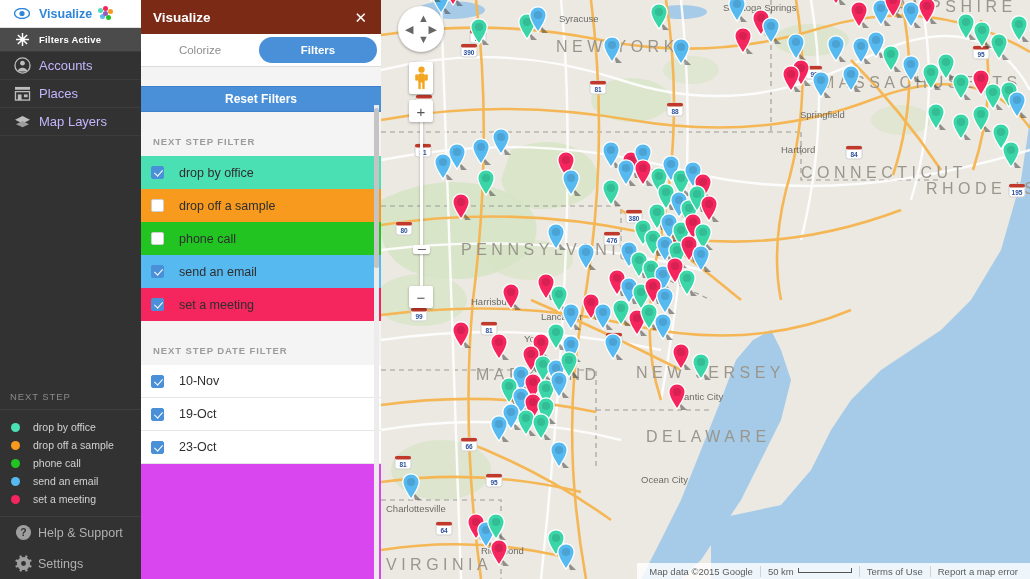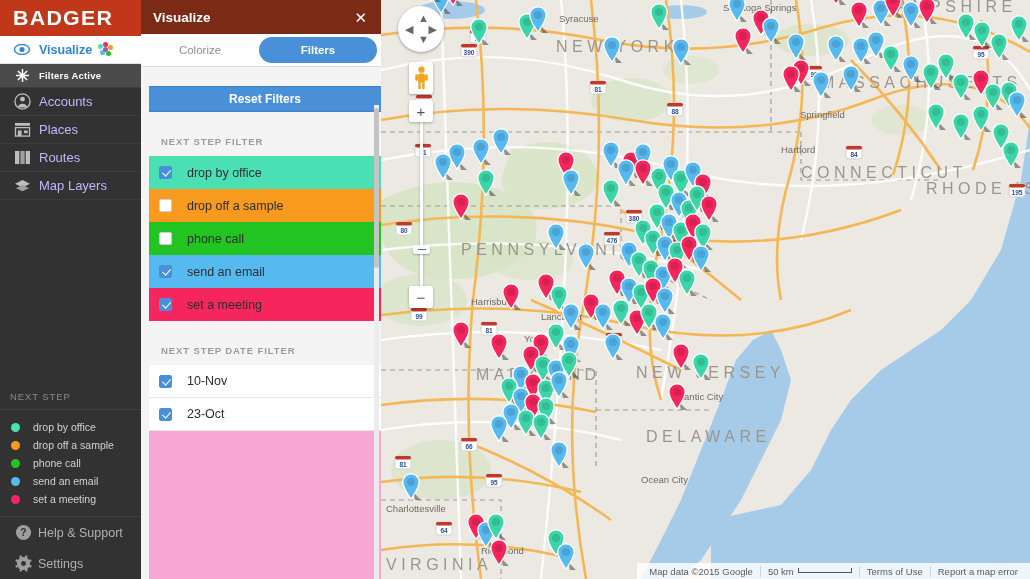--- a/index.html
+++ b/index.html
@@ -63,21 +63,21 @@
     justify-content:space-between; padding:0 14px 0 12px;
   }
   .panel-title { color:#fff; font-size:13.5px; font-weight:bold; }
   .panel-close { color:#fff; font-size:15px; cursor:pointer; line-height:1; }
   .tabs { height:33px; background:#ffffff; display:flex; align-items:center; border-bottom:1px solid #dcdcdc; position:relative;}
   .tab {
     flex:1; text-align:center; font-size:11.5px; color:#8e8e8e; cursor:pointer;
     line-height:26px; height:26px;
   }
   .tab.active { background:#4a90d9; color:#fff; font-weight:bold; border-radius:14px; margin-right:4px; }
-  .panel-body { flex:1; overflow:hidden; position:relative; background:#f9a8d4;margin-left:8px; }
+  .panel-body { flex:1; overflow:hidden; position:relative; background:#d946ef; }
   .spacer-top { height:19px; background:#f4f4f4;}
   .reset-btn {
     height:26px; background:#4a90d9; color:#fff; font-size:12px; font-weight:bold;
     display:flex; align-items:center; justify-content:center; cursor:pointer;
     border-top:1px solid #3f82cb; border-bottom:1px solid #3f82cb;
   }
   .sec-head {
     color:#9b9b9b; font-size:9.5px; font-weight:bold; letter-spacing:.9px;
     padding:24px 0 9px 12px; background:#f4f4f4;
   }
@@ -162,23 +162,20 @@
   .attrib span:first-child { border-left:none;}
   .scalebar { display:inline-block; width:54px; height:5px; border:1px solid #555;
               border-top:none; margin-left:4px; vertical-align:2px;}
 </style>
 </head>
 <body>
 
 <div class="app">
 
   <div class="sidebar">
-    <div class="logo-bar">
-      <div class="logo-text">BADGER</div>
-    </div>
 
     <div class="nav">
       <div class="nav-item visualize">
         <span class="ico">
           <svg width="16" height="11" viewBox="0 0 16 11">
               <ellipse cx="8" cy="5.5" rx="7.5" ry="5" fill="none" stroke="#2f86d8" stroke-width="1.4"></ellipse>
               <circle cx="8" cy="5.5" r="2.6" fill="#2f86d8"></circle>
             </svg>
         </span>
         <span class="lbl">Visualize</span>
@@ -223,30 +220,20 @@
           <svg width="17" height="15" viewBox="0 0 18 16">
               <rect x="1" y="1" width="16" height="3" fill="#bdbdbd"></rect>
               <rect x="1.5" y="6" width="15" height="9" fill="none" stroke="#bdbdbd" stroke-width="1.4"></rect>
               <rect x="4" y="9" width="4" height="6" fill="#bdbdbd"></rect>
               <rect x="10.5" y="9" width="4" height="3" fill="#bdbdbd"></rect>
             </svg>
         </span>
         <span class="lbl">Places</span>
       </div>
 
-      <div class="nav-item big">
-        <span class="ico">
-          <svg width="17" height="15" viewBox="0 0 18 16">
-              <rect x="1" y="1" width="4.6" height="14" fill="#bdbdbd"></rect>
-              <rect x="6.7" y="1" width="4.6" height="14" fill="#9e9e9e"></rect>
-              <rect x="12.4" y="1" width="4.6" height="14" fill="#bdbdbd"></rect>
-            </svg>
-        </span>
-        <span class="lbl">Routes</span>
-      </div>
 
       <div class="nav-item big">
         <span class="ico">
           <svg width="17" height="14" viewBox="0 0 18 15">
               <polygon points="9,1 17,5 9,9 1,5" fill="#bdbdbd"></polygon>
               <polygon points="9,6.5 16,9.8 9,13.2 2,9.8" fill="#9e9e9e"></polygon>
             </svg>
         </span>
         <span class="lbl">Map Layers</span>
       </div>
@@ -343,20 +330,24 @@
       <div class="filter-row" style="background:#f5265e">
         <span class="cb on"></span>
         <span class="filter-lbl">set a meeting</span>
       </div>
 
       <div class="sec-head">NEXT STEP DATE FILTER</div>
 
       <div class="date-row">
         <span class="cb on"></span>
         <span class="date-lbl">10-Nov</span>
+      </div>
+      <div class="date-row">
+        <span class="cb on"></span>
+        <span class="date-lbl">19-Oct</span>
       </div>
       <div class="date-row">
         <span class="cb on"></span>
         <span class="date-lbl">23-Oct</span>
       </div>
     </div>
   </div>
 
   <div class="map">
     <svg class="base" width="649" height="579" viewBox="0 0 649 579">

